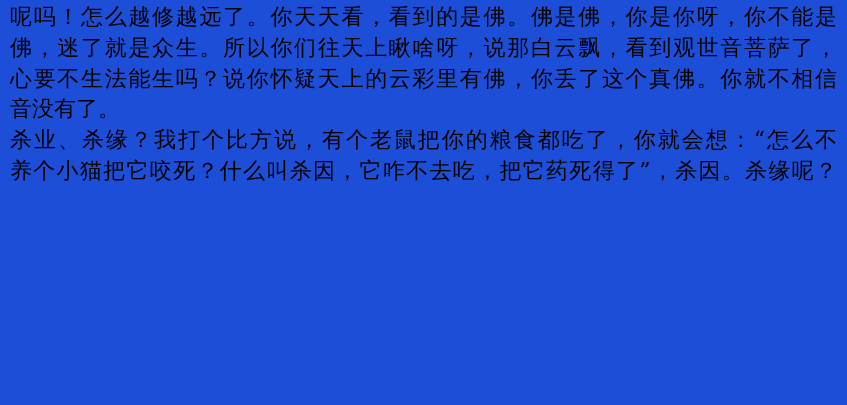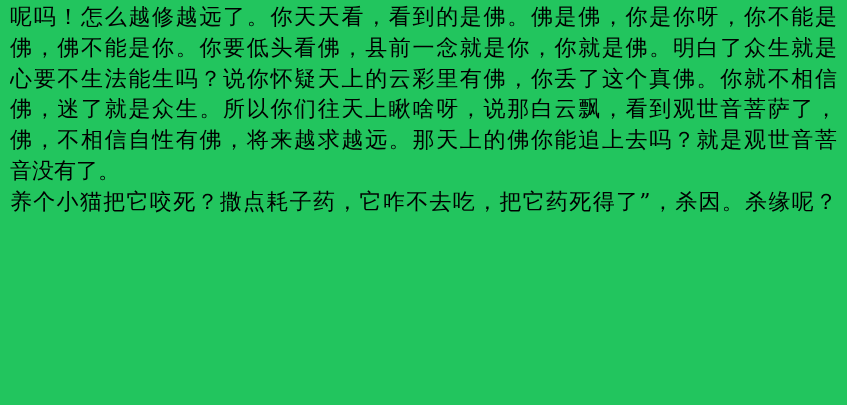--- a/index.html
+++ b/index.html
@@ -4,21 +4,21 @@
 <style>
   html, body {
     margin: 0;
     padding: 0;
     background: #ffffff;
   }
   .page {
     position: relative;
     width: 847px;
     height: 405px;
-    background: #22c55e;
+    background: #1d4ed8;
     overflow: hidden;
     font-family: "DejaVu Serif", "Liberation Serif", serif;
     text-decoration: underline;
   }
   .text-block {
     position: absolute;
     top: 2px;
     left: 10px;
     right: 10px;
   }
@@ -42,20 +42,19 @@
   .line.indent {
     text-indent: 1.75em;
   }
 </style>
 </head>
 <body>
 
 <div class="page">
   <div class="text-block" id="text-block">
       <div class="line justify">呢吗！怎么越修越远了。你天天看，看到的是佛。佛是佛，你是你呀，你不能是</div>
-      <div class="line justify">佛，佛不能是你。你要低头看佛，县前一念就是你，你就是佛。明白了众生就是</div>
+      <div class="line justify">佛，迷了就是众生。所以你们往天上瞅啥呀，说那白云飘，看到观世音菩萨了，</div>
       <div class="line justify">心要不生法能生吗？说你怀疑天上的云彩里有佛，你丢了这个真佛。你就不相信</div>
-      <div class="line justify">佛，迷了就是众生。所以你们往天上瞅啥呀，说那白云飘，看到观世音菩萨了，</div>
-      <div class="line justify">佛，不相信自性有佛，将来越求越远。那天上的佛你能追上去吗？就是观世音菩</div>
       <div class="line left">音没有了。</div>
-      <div class="line justify">养个小猫把它咬死？撒点耗子药，它咋不去吃，把它药死得了”，杀因。杀缘呢？</div>
+      <div class="line justify">杀业、杀缘？我打个比方说，有个老鼠把你的粮食都吃了，你就会想：“怎么不</div>
+      <div class="line justify">养个小猫把它咬死？什么叫杀因，它咋不去吃，把它药死得了”，杀因。杀缘呢？</div>
     </div>
 </div>
 
 </body></html>

